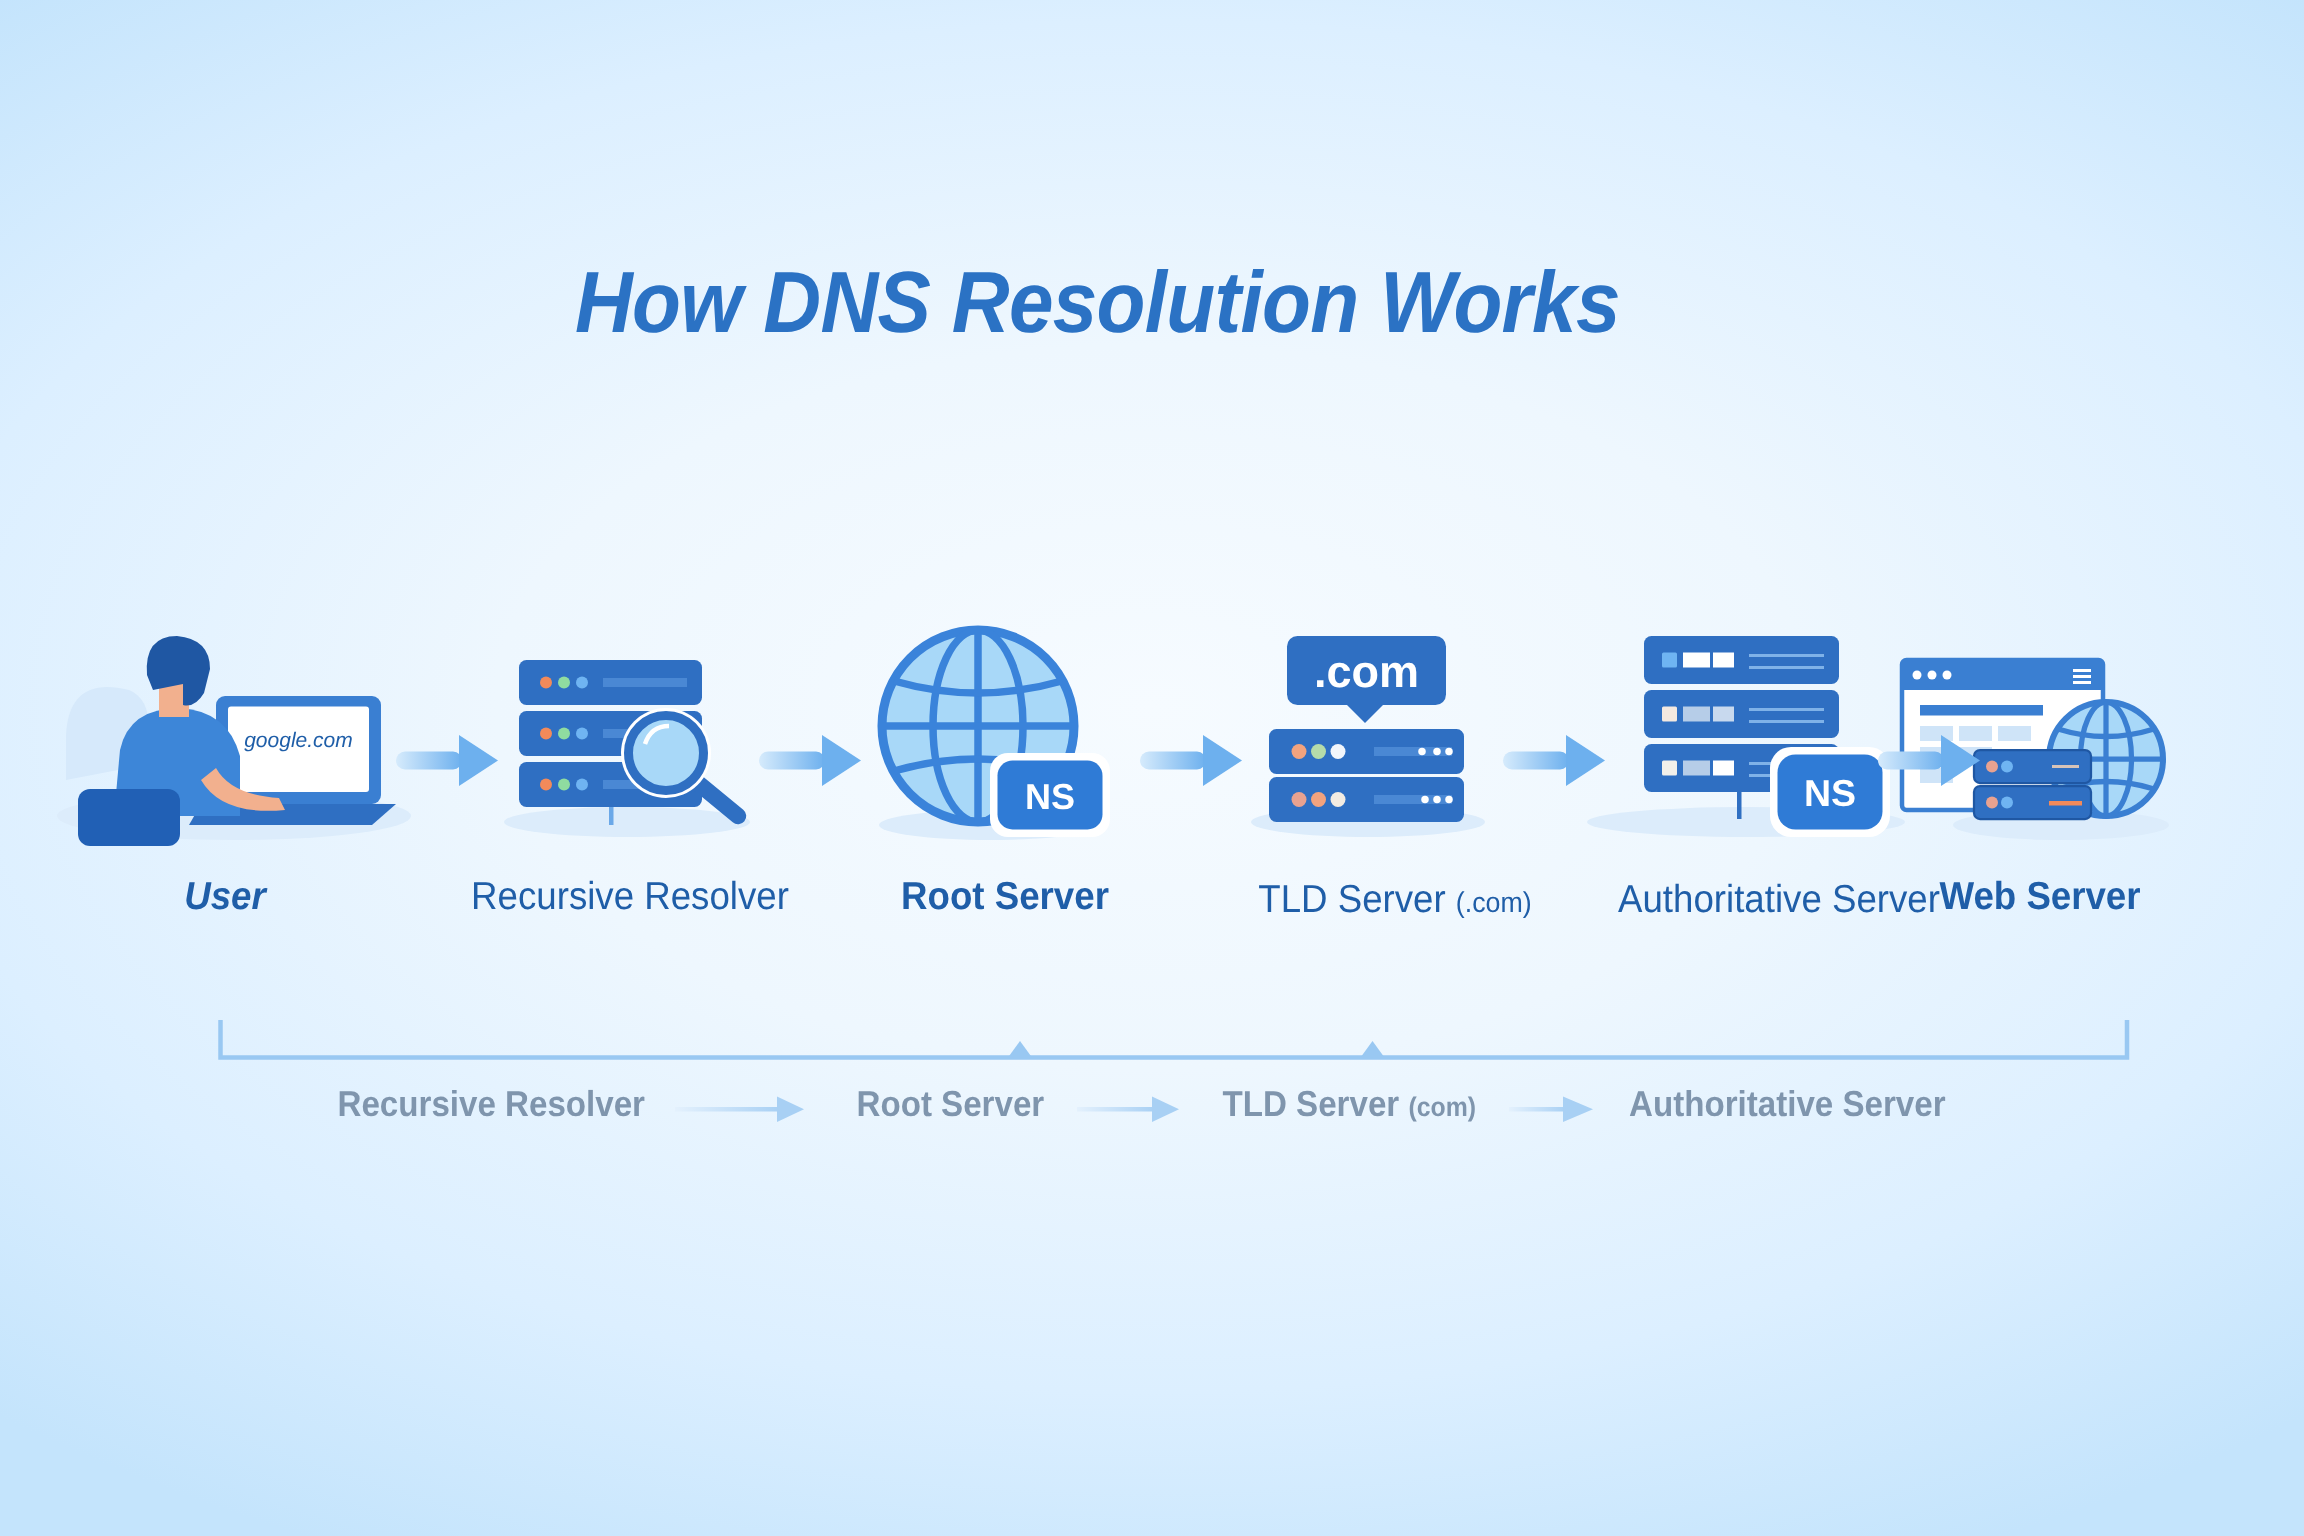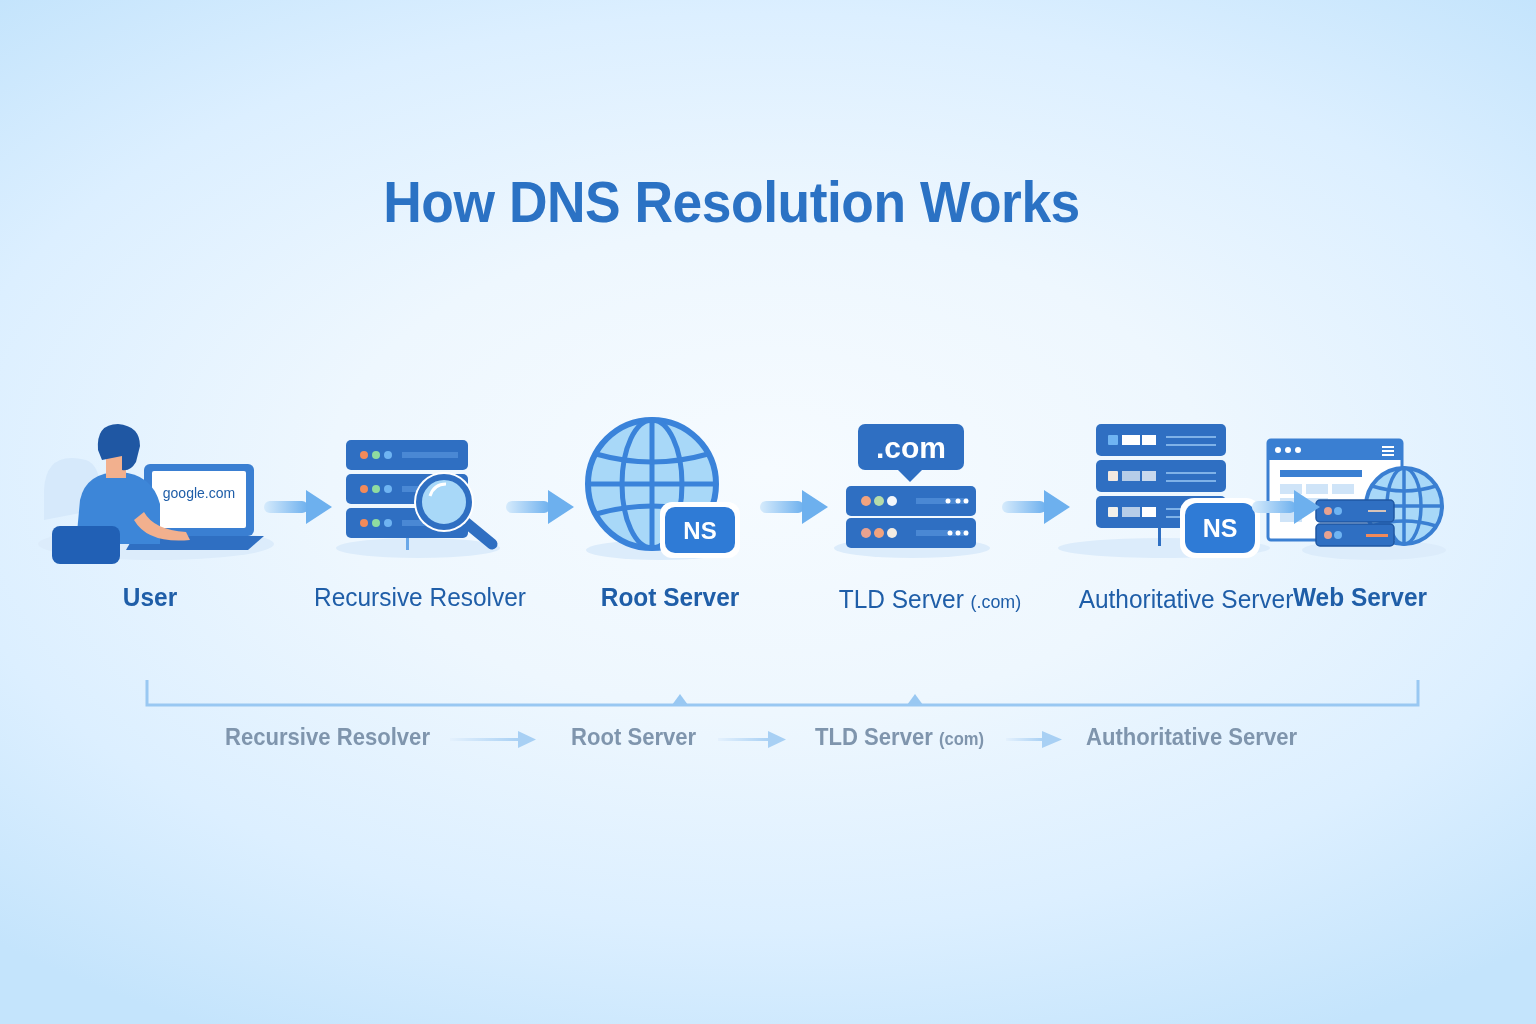--- a/index.html
+++ b/index.html
@@ -5,20 +5,21 @@
   html, body { margin: 0; padding: 0; }
   body {
     width: 1536px; height: 1024px; overflow: hidden; position: relative;
     font-family: "Liberation Sans", "DejaVu Sans", sans-serif;
     background: radial-gradient(ellipse 75% 62% at 50% 46%, #f6fbff 0%, #eef7fe 38%, #dcefff 72%, #c4e4fc 100%);
   }
   .title {
     position: absolute; left: 0; width: 100%; top: 168px; text-align: center;
     font-size: 58px; font-weight: bold; color: #2b72c4; letter-spacing: -0.5px;
     padding-left: 0;
+    font-style: italic;
   }
   .title span { display: inline-block; transform: scaleX(0.92); margin-left: -72px; }
   .node { position: absolute; text-align: center; }
   .node svg { position: absolute; left: 0; top: 0; overflow: visible; }
   .label {
     position: absolute; white-space: nowrap; color: #1f5ea8;
     font-size: 26px; transform: translateX(-50%) scaleX(0.94);
   }
   .label.bold { font-weight: bold; }
   .label small { font-size: 19px; }
@@ -28,21 +29,21 @@
     position: absolute; white-space: nowrap; color: #7f95ad; font-weight: bold;
     font-size: 24px; transform: scaleX(0.92); transform-origin: left center;
   }
   .tl-text small { font-size: 18px; }
 </style>
 </head>
 <body>
 
 <div class="title"><span>How DNS Resolution Works</span></div>
 
-<div class="node" style="left:36px;top:420px;width:250px;height:150px;">
+<div class="node" style="left:36px;top:420px;width:250px;height:150px;font-style:italic;">
   <svg width="250" height="150">
     <ellipse cx="120" cy="124" rx="118" ry="16" fill="#dcecfb"></ellipse>
     <path d="M8 70 Q10 30 50 40 Q70 48 60 90 L8 100 Z" fill="#d6e9fb"></path>
 
     <rect x="108" y="44" width="110" height="72" rx="6" fill="#3a7fd2"></rect>
     <rect x="116" y="51" width="94" height="57" rx="2" fill="#ffffff"></rect>
     <text x="163" y="78" text-anchor="middle" font-size="14" fill="#1f5ea8" font-family="Liberation Sans, sans-serif">google.com</text>
     <path d="M98 116 L228 116 L212 130 L90 130 Z" fill="#2f6fc2"></path>
 
     <path d="M44 80 Q50 52 84 52 Q116 54 124 84 L124 124 L40 124 Z" fill="#3d86d8"></path>

